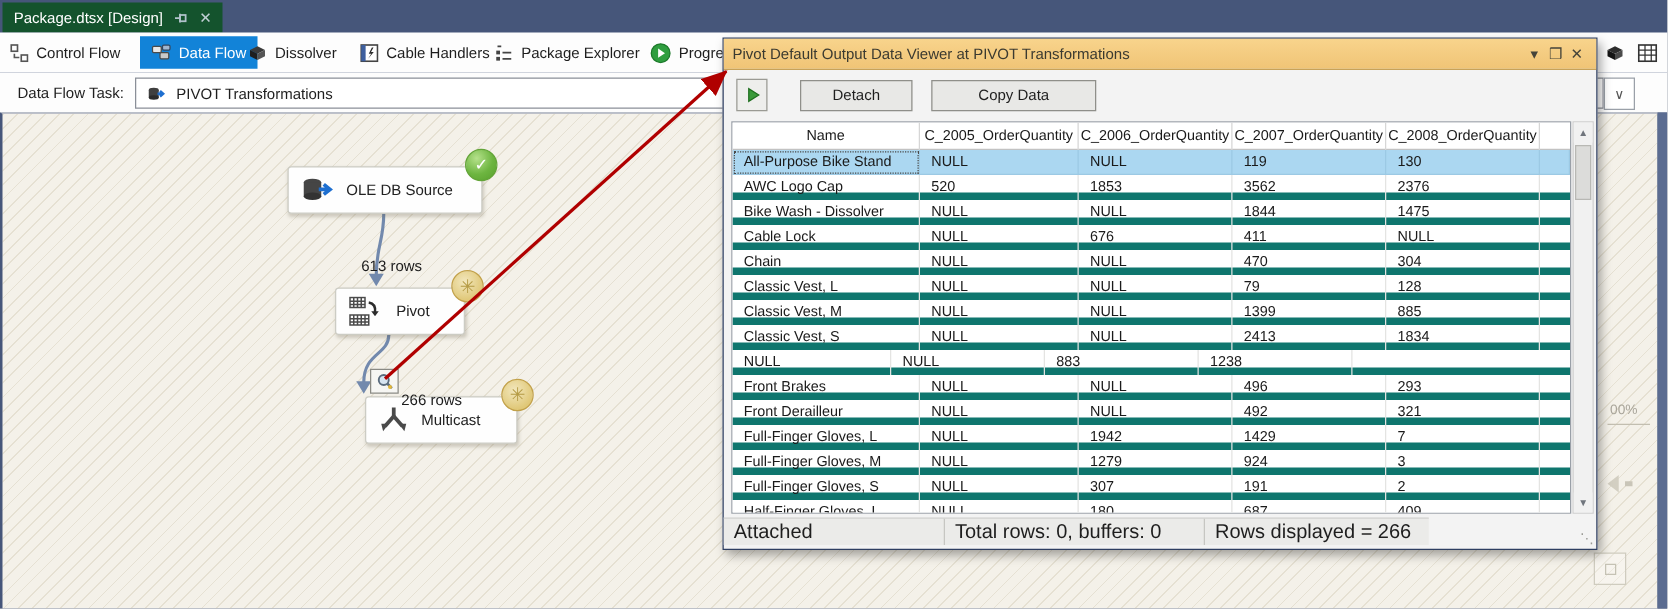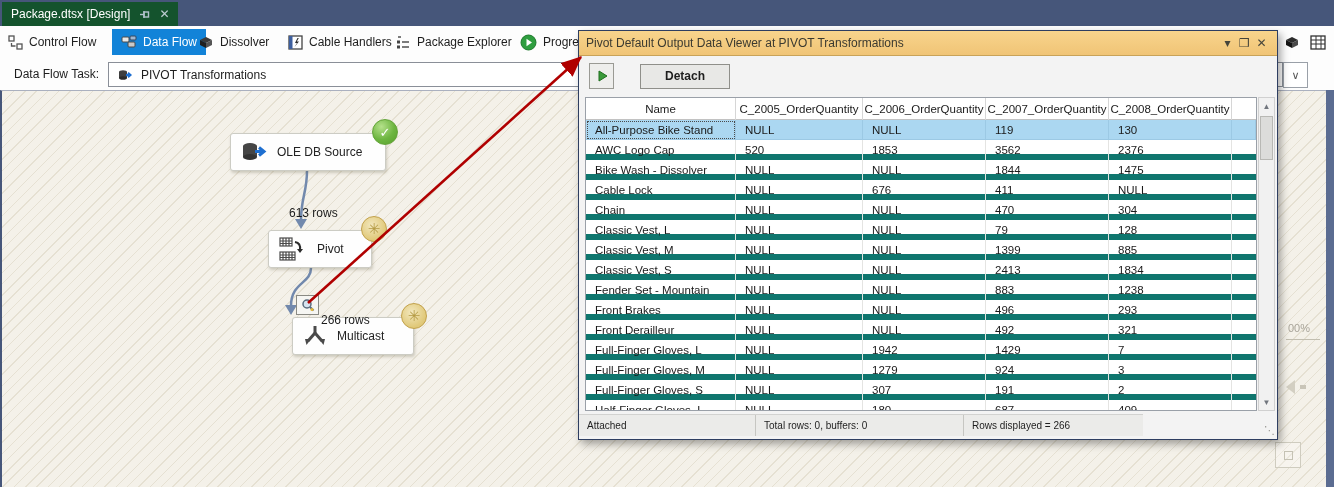--- a/index.html
+++ b/index.html
@@ -67,21 +67,21 @@
             border:1px solid #2e3e61; box-shadow:3px 4px 8px rgba(0,0,0,.35); z-index:40; }
   .dlg-title { height:25px; background:linear-gradient(#f8d48c,#f0c476); border-bottom:1px solid #c8a258;
                display:flex; align-items:center; padding:0 7px; font-size:12px; color:#3b3a30; }
   .dlg-title .ttl { flex:1; }
   .dlg-title .tbtn { width:17px; text-align:center; font-size:12px; color:#45443a; }
   .dlg-toolbar { height:40px; display:flex; align-items:center; padding:0 10px; }
   .playbtn { width:25px; height:26px; background:#eeeeec; border:1px solid #9a9a94;
              display:flex; align-items:center; justify-content:center; }
   .dbtn { height:25px; background:#e8e8e6; border:1px solid #8f8f8a; font-size:12px; color:#1e1e1e;
           display:flex; align-items:center; justify-content:center; }
-  .dbtn.detach { width:90px; margin-left:26px;font-weight:bold; }
+  .dbtn.detach { width:90px; margin-left:26px; }
   .dbtn.copy { width:132px; margin-left:15px; }
 
   .grid { position:absolute; left:6px; top:66px; width:672px; height:314px; background:#fff;
           border:1px solid #9aa0a8; overflow:hidden; }
   .thead { display:flex; height:22px; border-bottom:1px solid #c2c2c2; background:#fff; }
   .th { display:flex; align-items:center; justify-content:center; font-size:11.5px; color:#1a1a1a;
         border-right:1px solid #d6d6d6; height:22px; }
   .trow { display:flex; height:20px; border-bottom:6px solid #0f766e; background:#fff; }
   .trow.sel { background:#abd7f1; border-bottom:1px solid #9cc9e4; }
   .td { display:flex; align-items:center; padding-left:9px; font-size:11.5px; color:#1a1a1a;
@@ -92,21 +92,21 @@
 
   .vscroll { position:absolute; left:679px; top:66px; width:17px; height:314px; background:#f1f1f1;
              border:1px solid #d0d0d0; }
   .sbtn { position:absolute; left:0; width:15px; height:16px; display:flex; align-items:center;
           justify-content:center; font-size:8px; color:#70757d; background:#f1f1f1; }
   .sbtn.up { top:0; } .sbtn.down { bottom:0; }
   .sthumb { position:absolute; left:1px; top:18px; width:13px; height:44px; background:#dcdcda;
             border:1px solid #b8b8b4; }
 
   .dlg-status { position:absolute; left:0; bottom:3px; width:564px; height:22px; background:#ebebe9;
-                border-top:1px solid #d2d2d0; display:flex; font-size:10px; color:#1e1e1e;justify-content:flex-end; }
+                border-top:1px solid #d2d2d0; display:flex; font-size:16px; color:#1e1e1e;justify-content:flex-end; }
   .scell { display:flex; align-items:center; padding-left:8px; border-right:1px solid #c6c6c2; }
   .scell.s0 { width:177px; } .scell.s1 { width:208px; } .scell.s2 { flex:1; border-right:none; }
   .grip { position:absolute; right:2px; bottom:2px; font-size:11px; color:#9a9a95; }
 
   svg { display:block; }
 </style>
 </head>
 <body>
 
 <div class="root">
@@ -307,20 +307,21 @@
       <span class="tbtn">❒</span>
       <span class="tbtn">✕</span>
     </div>
     <div class="dlg-toolbar">
       <div class="playbtn">
         <svg width="14" height="16" viewBox="0 0 14 16">
             <polygon points="4,3 4,13 12,8" fill="#3a9a3a" stroke="#1f6f1f"></polygon>
           </svg>
       </div>
       <div class="dbtn detach">Detach</div>
+      <div class="dbtn copy">Copy Data</div>
     </div>
 
     <div class="grid">
       <div class="thead">
           <div class="th c0">Name</div>
           <div class="th c1">C_2005_OrderQuantity</div>
           <div class="th c2">C_2006_OrderQuantity</div>
           <div class="th c3">C_2007_OrderQuantity</div>
           <div class="th c4">C_2008_OrderQuantity</div>
           <div class="th fill"></div>
@@ -384,21 +385,20 @@
           </div>
           <div class="trow">
             <div class="td c0">Classic Vest, S</div>
             <div class="td c1">NULL</div>
             <div class="td c2">NULL</div>
             <div class="td c3">2413</div>
             <div class="td c4">1834</div>
             <div class="td fill"></div>
           </div>
           <div class="trow">
-            <div class="td c0">Fender Set - Mountain</div>
             <div class="td c1">NULL</div>
             <div class="td c2">NULL</div>
             <div class="td c3">883</div>
             <div class="td c4">1238</div>
             <div class="td fill"></div>
           </div>
           <div class="trow">
             <div class="td c0">Front Brakes</div>
             <div class="td c1">NULL</div>
             <div class="td c2">NULL</div>

